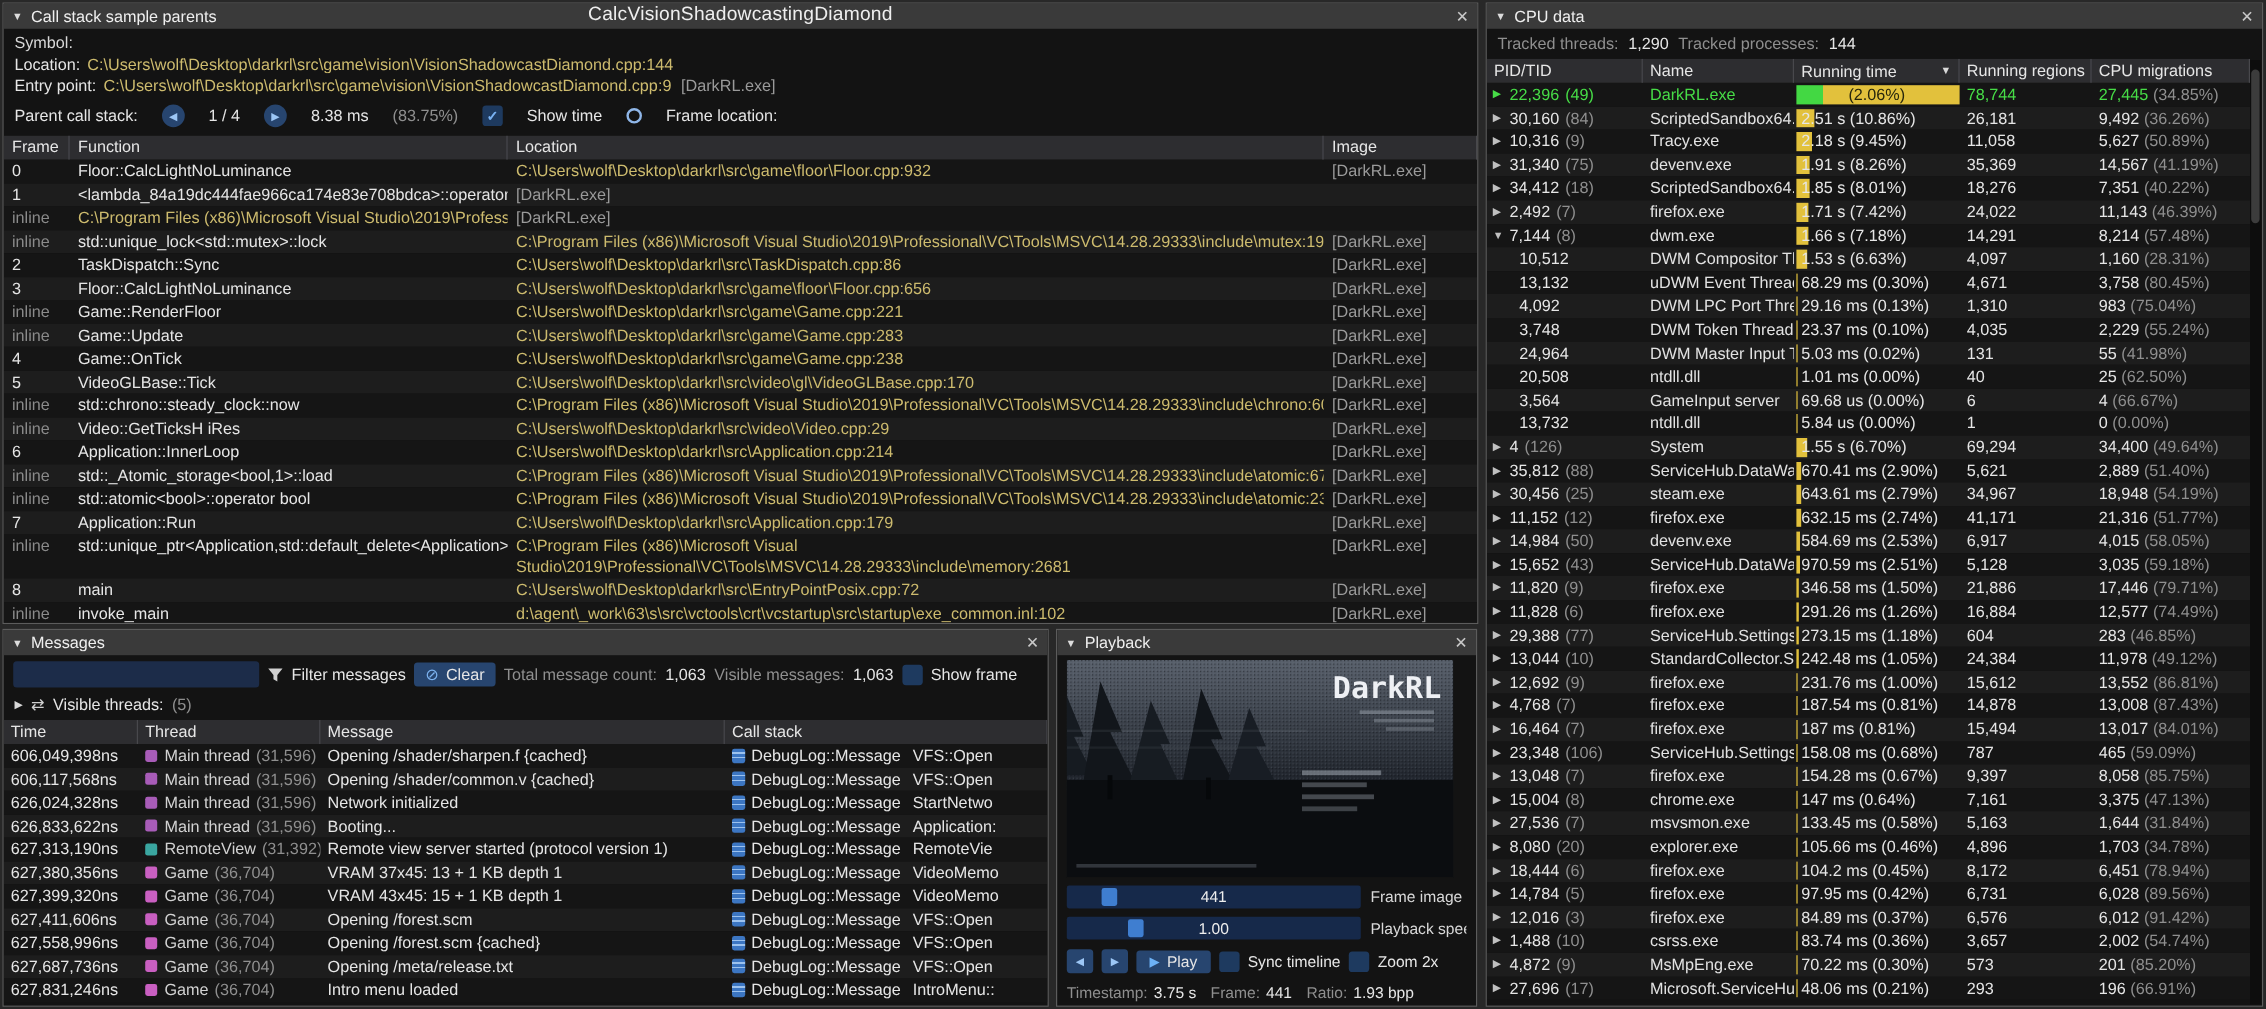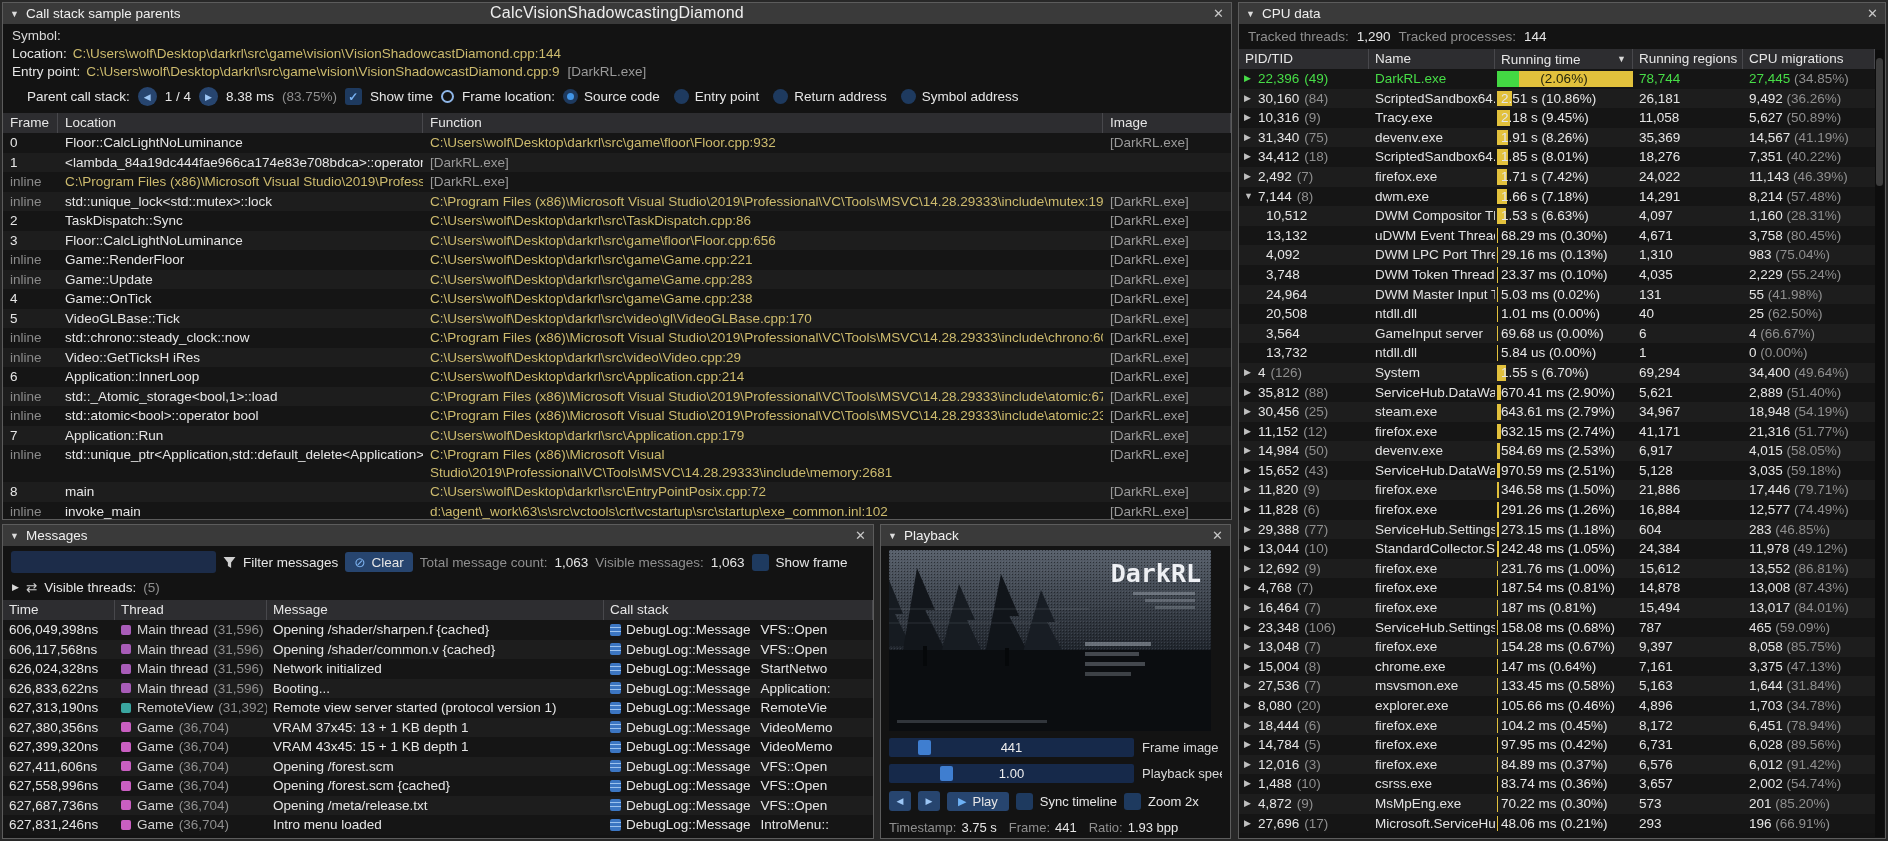--- a/index.html
+++ b/index.html
@@ -26,21 +26,21 @@
   
   #callstack { left:2px; top:2px; width:1230px; height:518px; }
   .cs-info { padding:4px 9px 2px; }
   .symbol-line { display:flex; align-items:baseline; gap:10px; }
   .symbol-line .s-lbl { font-size:13.5px; }
   .symbol-line .s-val { font-size:16px; letter-spacing:.2px; }
   .meta-line { font-size:13.5px; margin-top:3px; white-space:nowrap; overflow:hidden; }
   .meta-line .lbl { margin-right:6px; }
   .path { color:#cdbb6e; }
   .exe { color:#9a9a9a; margin-left:8px; }
-  .cs-toolbar { display:flex; align-items:center; gap:8px; padding:6px 24px 7px; font-size:13.5px; white-space:nowrap; overflow:hidden; }
+  .cs-toolbar { display:flex; align-items:center; gap:20px; padding:6px 9px 7px; font-size:13.5px; white-space:nowrap; overflow:hidden; }
   .cs-toolbar > * { flex:none; }
   .fl-icon { width:13px; height:13px; border:2px solid #8fb6e8; border-radius:50%; }
   .radio-group { display:inline-flex; gap:14px; }
   .radio-opt { display:inline-flex; align-items:center; gap:6px; cursor:pointer; }
 
   .cs-table { flex:1; overflow:hidden; font-size:13.5px; }
   .cs-grid-row { display:grid; grid-template-columns:55px 365px 680px 1fr; }
   .cs-head { background:#2d2d30; height:20px; }
   .cs-head > span { padding:1px 7px; border-right:1px solid #48484c; line-height:17px; }
   .cs-row { min-height:19px; }
@@ -150,48 +150,26 @@
       <span>1 / 4</span>
       <span class="round-btn">▶</span>
       <span>8.38 ms</span>
       <span class="dim">(83.75%)</span>
       <span class="check">
           <span class="mk">✓</span>
         </span>
       <span>Show time</span>
       <span class="fl-icon"></span>
       <span>Frame location:</span>
-      <span class="radio-group">
-
-          <span class="radio-opt">
-            <span class="radio sel"></span>
-            <span>Source code</span>
-          </span>
-
-          <span class="radio-opt">
-            <span class="radio"></span>
-            <span>Entry point</span>
-          </span>
-
-          <span class="radio-opt">
-            <span class="radio"></span>
-            <span>Return address</span>
-          </span>
-
-          <span class="radio-opt">
-            <span class="radio"></span>
-            <span>Symbol address</span>
-          </span>
-        </span>
     </div>
     <div class="cs-table">
       <div class="cs-grid-row cs-head">
         <span>Frame</span>
+        <span>Function</span>
         <span>Location</span>
-        <span>Function</span>
         <span>Image</span>
       </div>
       <div class="rows">
 
           <div class="cs-grid-row cs-row">
             <span class="c-frame">0</span>
             <span class="c-fn">Floor::CalcLightNoLuminance</span>
             <span class="c-loc">C:\Users\wolf\Desktop\darkrl\src\game\floor\Floor.cpp:932</span>
             <span class="c-img">[DarkRL.exe]</span>
           </div>

